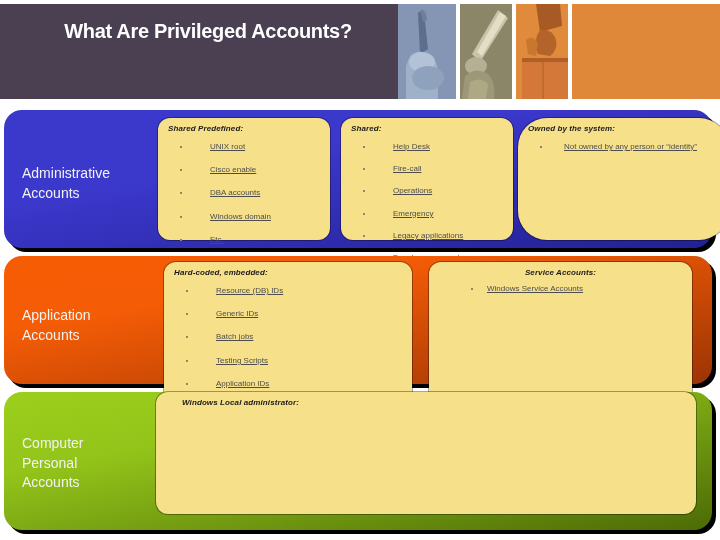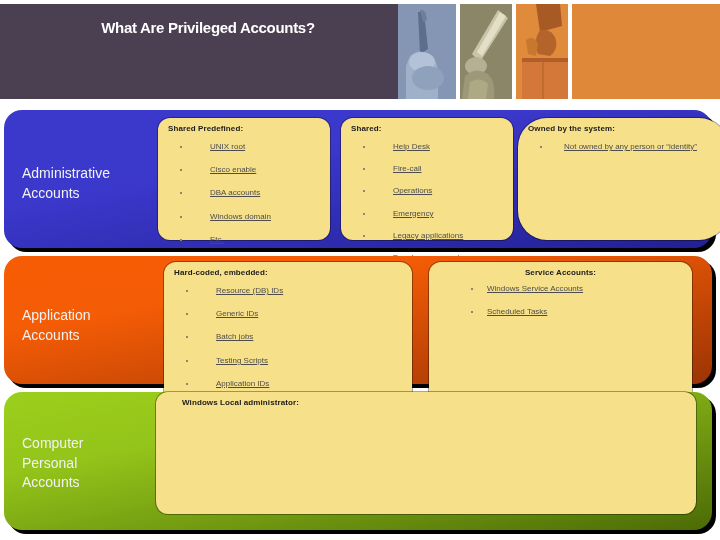--- a/index.html
+++ b/index.html
@@ -26,21 +26,21 @@
     left: 0; top: 4px;
     width: 420px; height: 95px;
     background: #4b3f52;
   }
   #header-title {
     position: absolute;
     left: 8px; top: 18px;
     width: 400px;
     text-align: center;
     color: #ffffff;
-    font-size: 15px;
+    font-size: 20px;
     font-weight: bold;
     line-height: 1.30;
     letter-spacing: -0.3px;
   }
   .hdr-strip {
     position: absolute;
     top: 4px;
     height: 95px;
     overflow: hidden;
   }
@@ -105,20 +105,21 @@
   }
   .card-title {
     position: absolute;
     left: 10px;
     top: 6px;
     right: 6px;
     font-size: 8px;
     color: #1b1b1b;
     font-weight: bold;
     letter-spacing: 0.1px;
+    font-style: italic;
   }
   .card-title.centered { text-align: center; left: 0; right: 0; }
 
   .bullets {
     position: absolute;
     left: 10px;
     top: 24px;
     right: 4px;
   }
   .bullet {
@@ -262,21 +263,20 @@
       <div class="bullet">Batch jobs</div>
       <div class="bullet">Testing Scripts</div>
       <div class="bullet">Application IDs</div>
     </div>
   </div>
 
   <div class="card" id="card-service">
     <div class="card-title centered">Service Accounts:</div>
     <div class="bullets">
       <div class="bullet">Windows Service Accounts</div>
-      <div class="bullet">Scheduled Tasks</div>
     </div>
   </div>
 </div>
 
 <div class="row" id="row-pc">
   <div class="row-shadow"></div>
   <div class="row-band"></div>
 
   <div class="row-label">
     <div>Computer</div>

